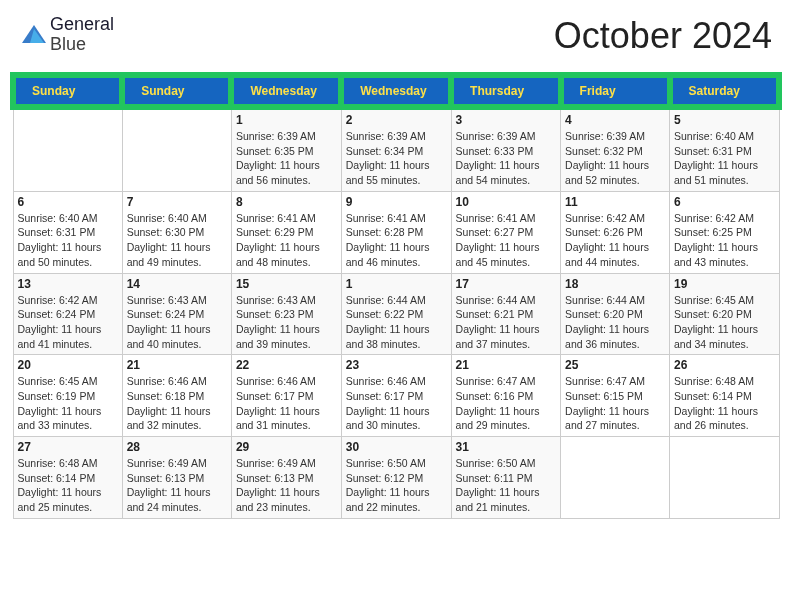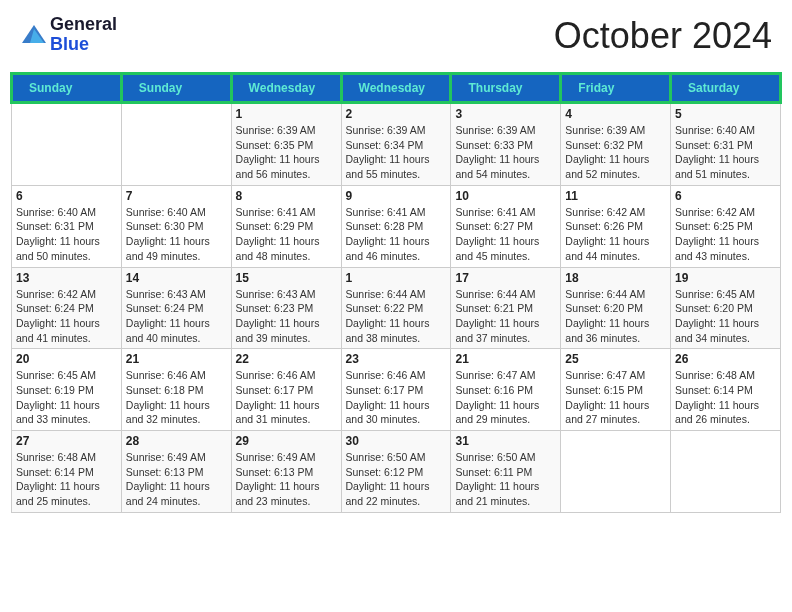--- a/index.html
+++ b/index.html
@@ -16,21 +16,21 @@
       align-items: flex-start;
       margin-bottom: 10px;
       padding: 5px 10px;
     }
     .logo {
       display: flex;
       align-items: center;
     }
     .logo-text {
       font-size: 18px;
-      font-weight: bold;
+      font-weight: normal;
       color: #1a1a2e;
       line-height: 1.1;
     }
     .logo-icon {
       width: 28px;
       height: 28px;
       margin-right: 2px;
     }
     .title-block {
       text-align: left;
@@ -45,26 +45,26 @@
       font-weight: normal;
       color: #555;
     }
     .calendar {
       width: 100%;
       border-collapse: collapse;
       font-size: 11px;
     }
     .calendar thead tr th {
       background: #1565c0;
-      color: #5eead4;
+      color: #fde047;
       padding: 6px 16px;
       text-align: left;
       font-size: 12px;
       font-weight: bold;
-      border: 3px solid #22c55e;
+      border: 6px solid #22c55e;
     }
     .calendar tbody tr td {
       border: 1px solid #ccc;
       vertical-align: top;
       padding: 3px 4px;
       width: 110px;
       min-height: 70px;
       background: #fff;
     }
     .calendar tbody tr:nth-child(odd) td {
@@ -91,21 +91,21 @@
 
 <div class="header">
   <div class="logo">
     <svg class="logo-icon" viewBox="0 0 28 28">
       <rect x="0" y="0" width="28" height="28" fill="white"></rect>
       <polygon points="14,4 26,22 2,22" fill="#1565c0" opacity="0.85"></polygon>
       <polygon points="14,8 24,22 10,22" fill="#4fc3f7" opacity="0.7"></polygon>
     </svg>
     <div class="logo-text">
       <div>General</div>
-      <div style="color:#1d4ed8">Blue</div>
+      <div style="color:#404040">Blue</div>
     </div>
   </div>
   <div class="title-block">
     <h1>October 2024</h1>
   </div>
 </div>
 
 <table class="calendar">
   <thead>
     <tr>

